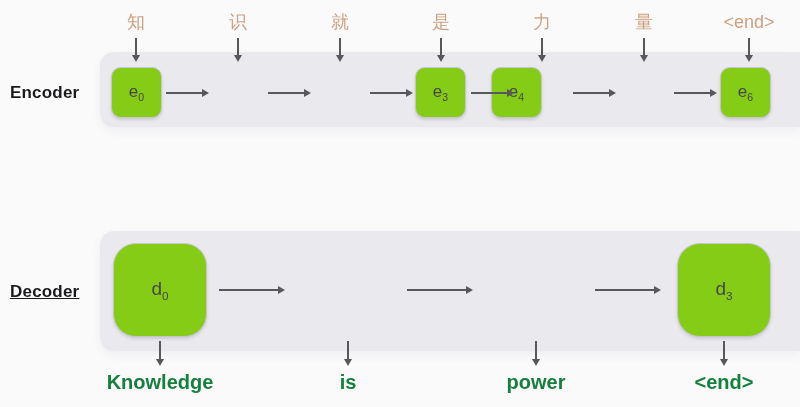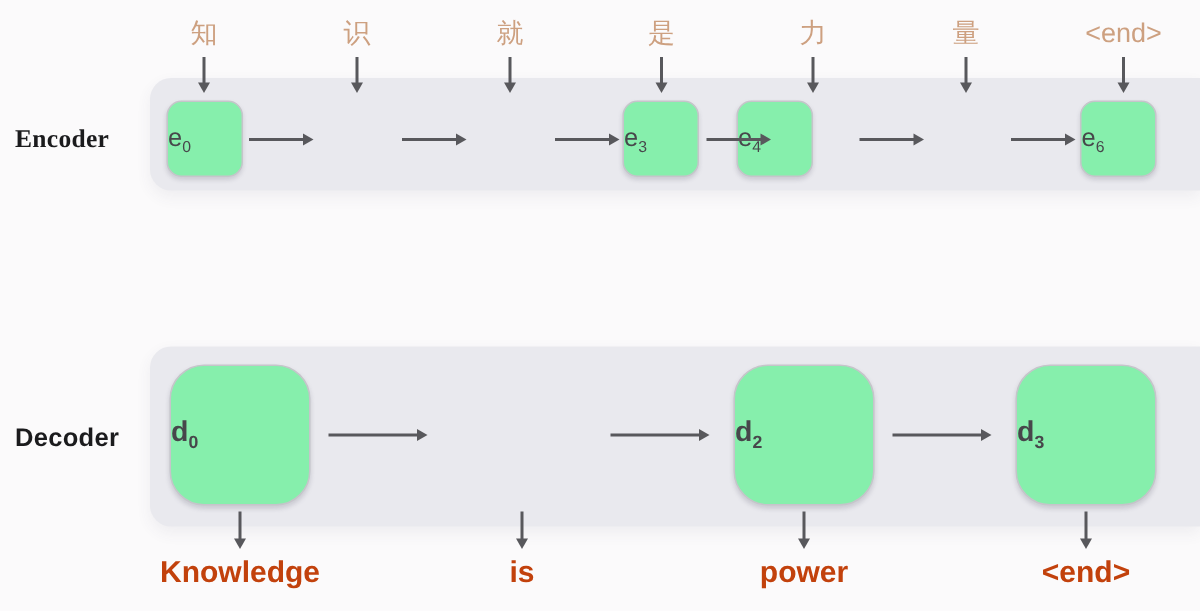--- a/index.html
+++ b/index.html
@@ -13,35 +13,35 @@
     position:absolute; left:100px; width:700px;
     background:#e9e9ee; border-radius:14px 0 0 14px;
     box-shadow:0 4px 10px rgba(70,70,100,0.07);
   }
   .enc-track { top:52px; height:75px; }
   .dec-track { top:231px; height:120px; }
   .row-label {
     position:absolute; left:10px; font-weight:bold; font-size:17px;
     color:#1b1b1d; letter-spacing:0.2px;
   }
-  .enc-label { top:83px;font-family:Liberation Serif, serif; }
-  .dec-label { top:282px; }
+  .enc-label { top:83px; }
+  .dec-label { top:282px;text-decoration:underline; }
   .unit-box {
-    position:absolute; background:#86efac;
+    position:absolute; background:#84cc16;
     border:1.5px solid #c5c5ca;
     box-shadow:0 2px 3px rgba(100,100,120,0.22);
-    display:flex; align-items:center; justify-content:flex-start;
+    display:flex; align-items:center; justify-content:center;
     color:#47474b;
   }
   .enc-box { width:51px; height:51px; top:67px; border-radius:10px; font-size:17px; }
-  .dec-box { width:94px; height:94px; top:243px; border-radius:23px; font-size:19px;font-weight:bold; }
+  .dec-box { width:94px; height:94px; top:243px; border-radius:23px; font-size:19px; }
   .unit-box sub { font-size:0.62em; line-height:1; }
   .tok { position:absolute; transform:translateX(-50%); white-space:nowrap; }
   .in-tok  { top:10px;  color:#cda080; font-size:18px; line-height:24px; }
-  .out-tok { top:370px; color:#c2410c; font-size:20px; font-weight:bold; line-height:24px; }
+  .out-tok { top:370px; color:#15803d; font-size:20px; font-weight:bold; line-height:24px; }
   .ar-d { position:absolute; width:2px; background:#58585c; }
   .ar-d::after {
     content:""; position:absolute; bottom:-6px; left:-3.5px;
     border-left:4.5px solid transparent; border-right:4.5px solid transparent;
     border-top:7px solid #58585c;
   }
   .in-ar  { top:38px;  height:18px; }
   .out-ar { top:341px; height:19px; }
   .ar-r { position:absolute; height:2px; background:#58585c; }
   .ar-r::after {
@@ -95,23 +95,20 @@
   <div class="ar-r enc-ar" style="left:166px"></div>
   <div class="ar-r enc-ar" style="left:268px"></div>
   <div class="ar-r enc-ar" style="left:370px"></div>
   <div class="ar-r enc-ar" style="left:471px"></div>
   <div class="ar-r enc-ar" style="left:573px"></div>
   <div class="ar-r enc-ar" style="left:674px"></div>
 
   <div class="unit-box dec-box" style="left:113px">
       <span><span>d</span><sub>0</sub></span>
     </div>
-  <div class="unit-box dec-box" style="left:489px">
-      <span><span>d</span><sub>2</sub></span>
-    </div>
   <div class="unit-box dec-box" style="left:677px">
       <span><span>d</span><sub>3</sub></span>
     </div>
 
   <div class="ar-r dec-ar" style="left:219px"></div>
   <div class="ar-r dec-ar" style="left:407px"></div>
   <div class="ar-r dec-ar" style="left:595px"></div>
 
   <div class="ar-d out-ar" style="left:159px"></div>
   <div class="ar-d out-ar" style="left:347px"></div>

